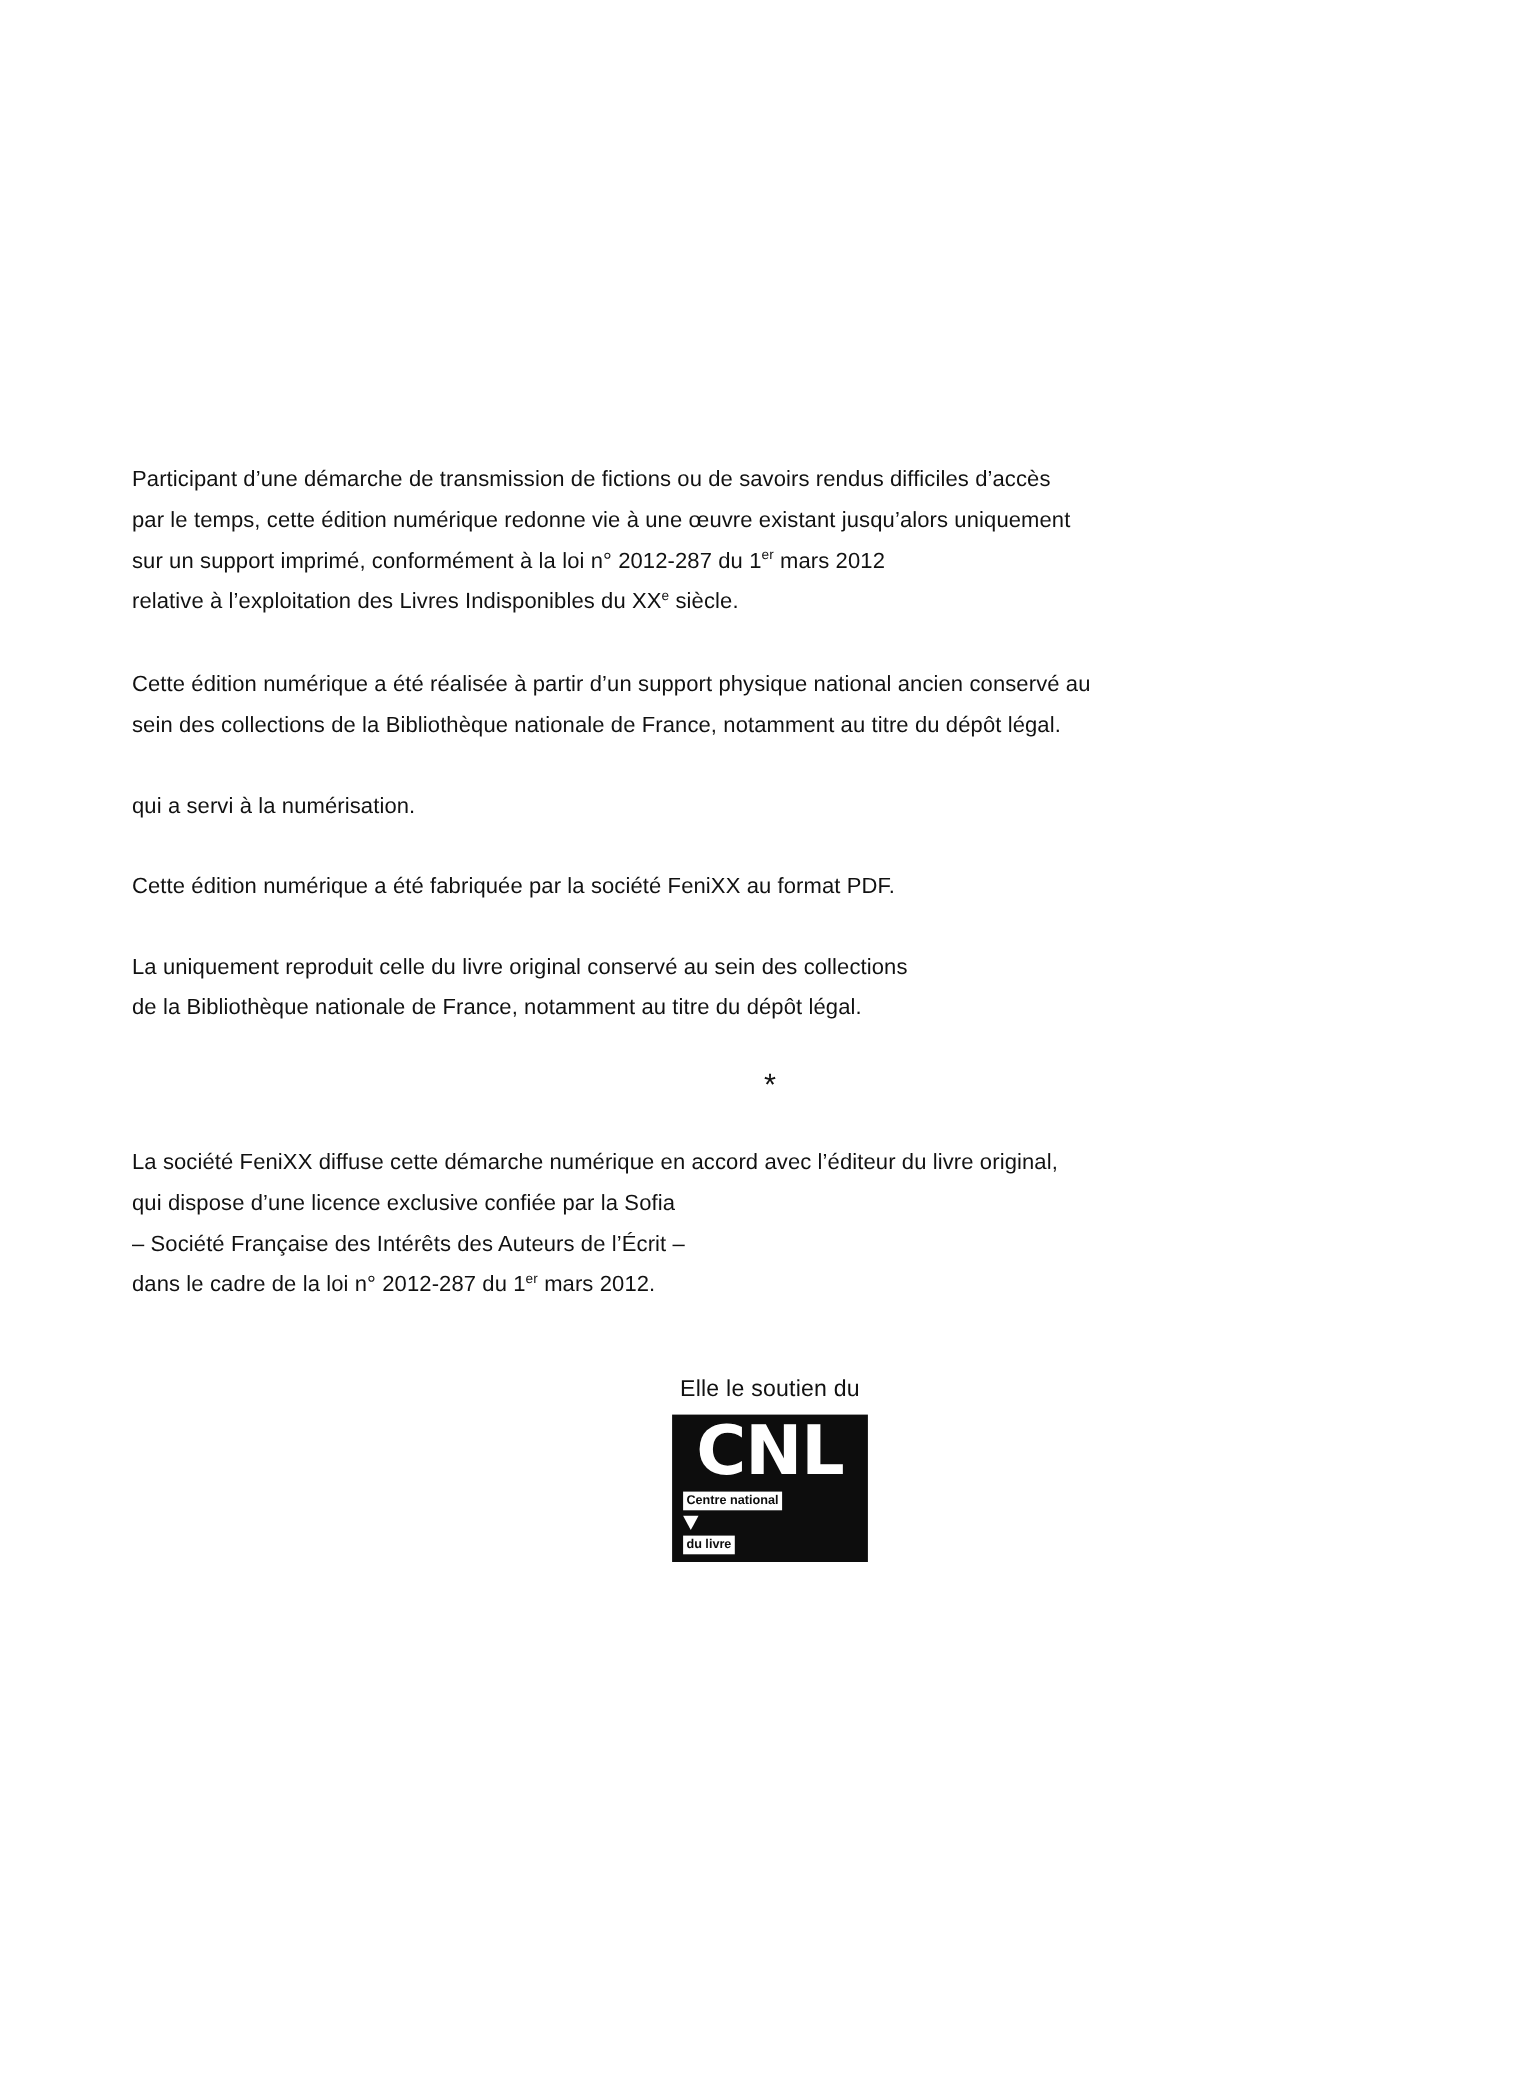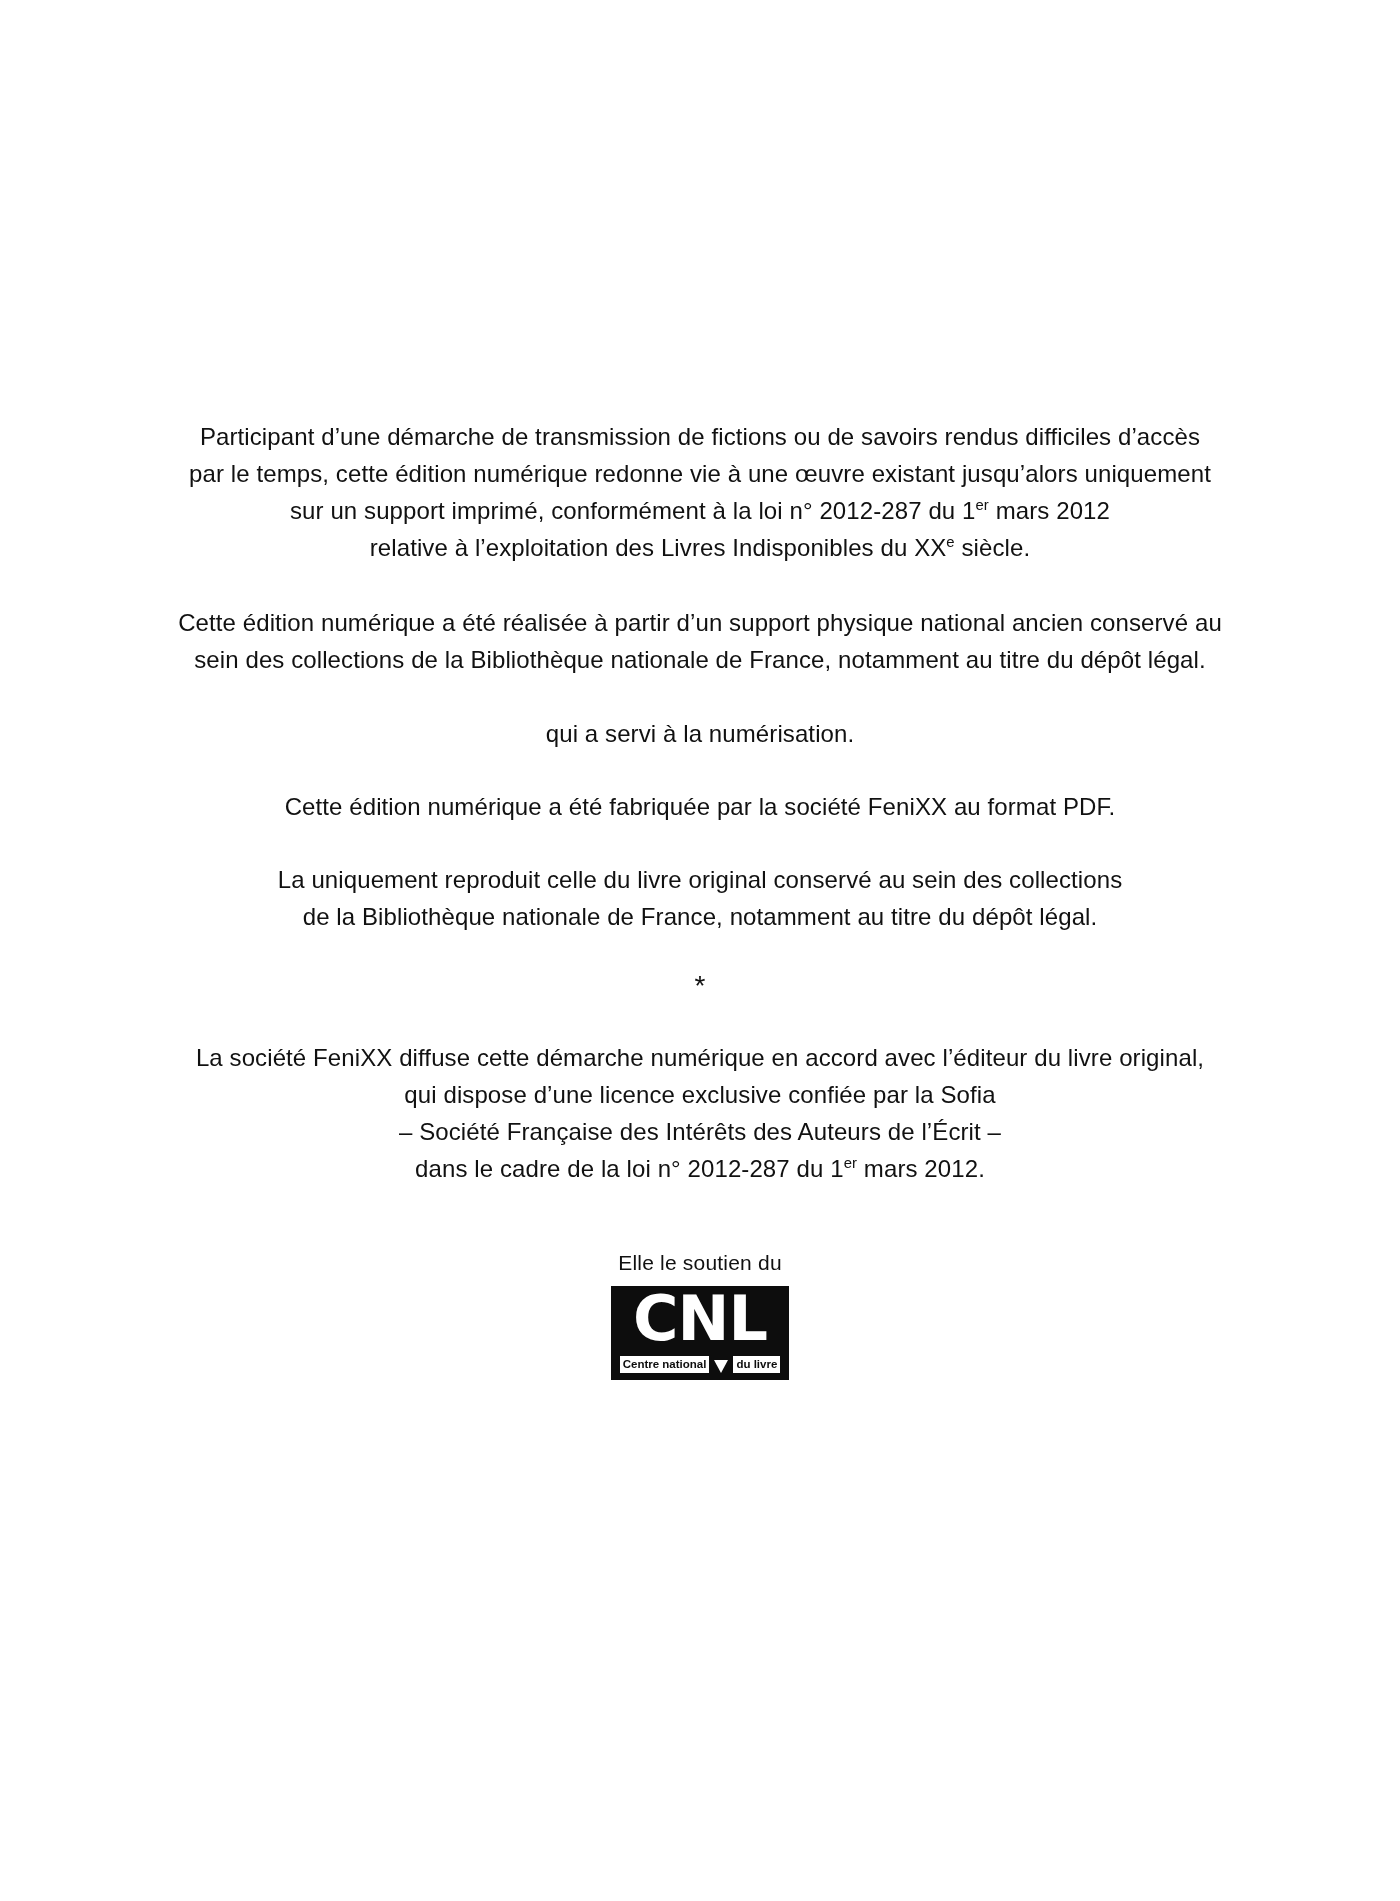--- a/index.html
+++ b/index.html
@@ -24,23 +24,23 @@
     position: relative;
   }
   .content {
     position: absolute;
     left: 0;
     top: 418px;
     width: 1400px;
     text-align: center;
   }
   .para {
-    font-size: 24px;
+    font-size: 20px;
     line-height: 37px;
-    text-align: center;
+    text-align: left;
     margin: 0 auto;
     width: 1160px;
     letter-spacing: 0.1px;
   }
   .gap-lg { height: 38px; }
   .gap-md { height: 36px; }
   .star {
     font-size: 28px;
     line-height: 30px;
     text-align: center;
@@ -76,24 +76,25 @@
     font-weight: bold;
     font-size: 62px;
     line-height: 62px;
     letter-spacing: -1px;
     text-align: center;
     padding: 0 6px;
   }
   .cnl-sub {
     margin-top: 6px;
     display: flex;
-    align-items: flex-end;
+    align-items: flex-start;
     justify-content: center;
     gap: 5px;
     padding: 0 10px;
+    flex-direction: column;
   }
   .cnl-sub-left, .cnl-sub-right {
     background: #ffffff;
     color: #0d0d0d;
     font-size: 11.5px;
     font-weight: bold;
     line-height: 15px;
     padding: 1px 3px;
     white-space: nowrap;
   }

